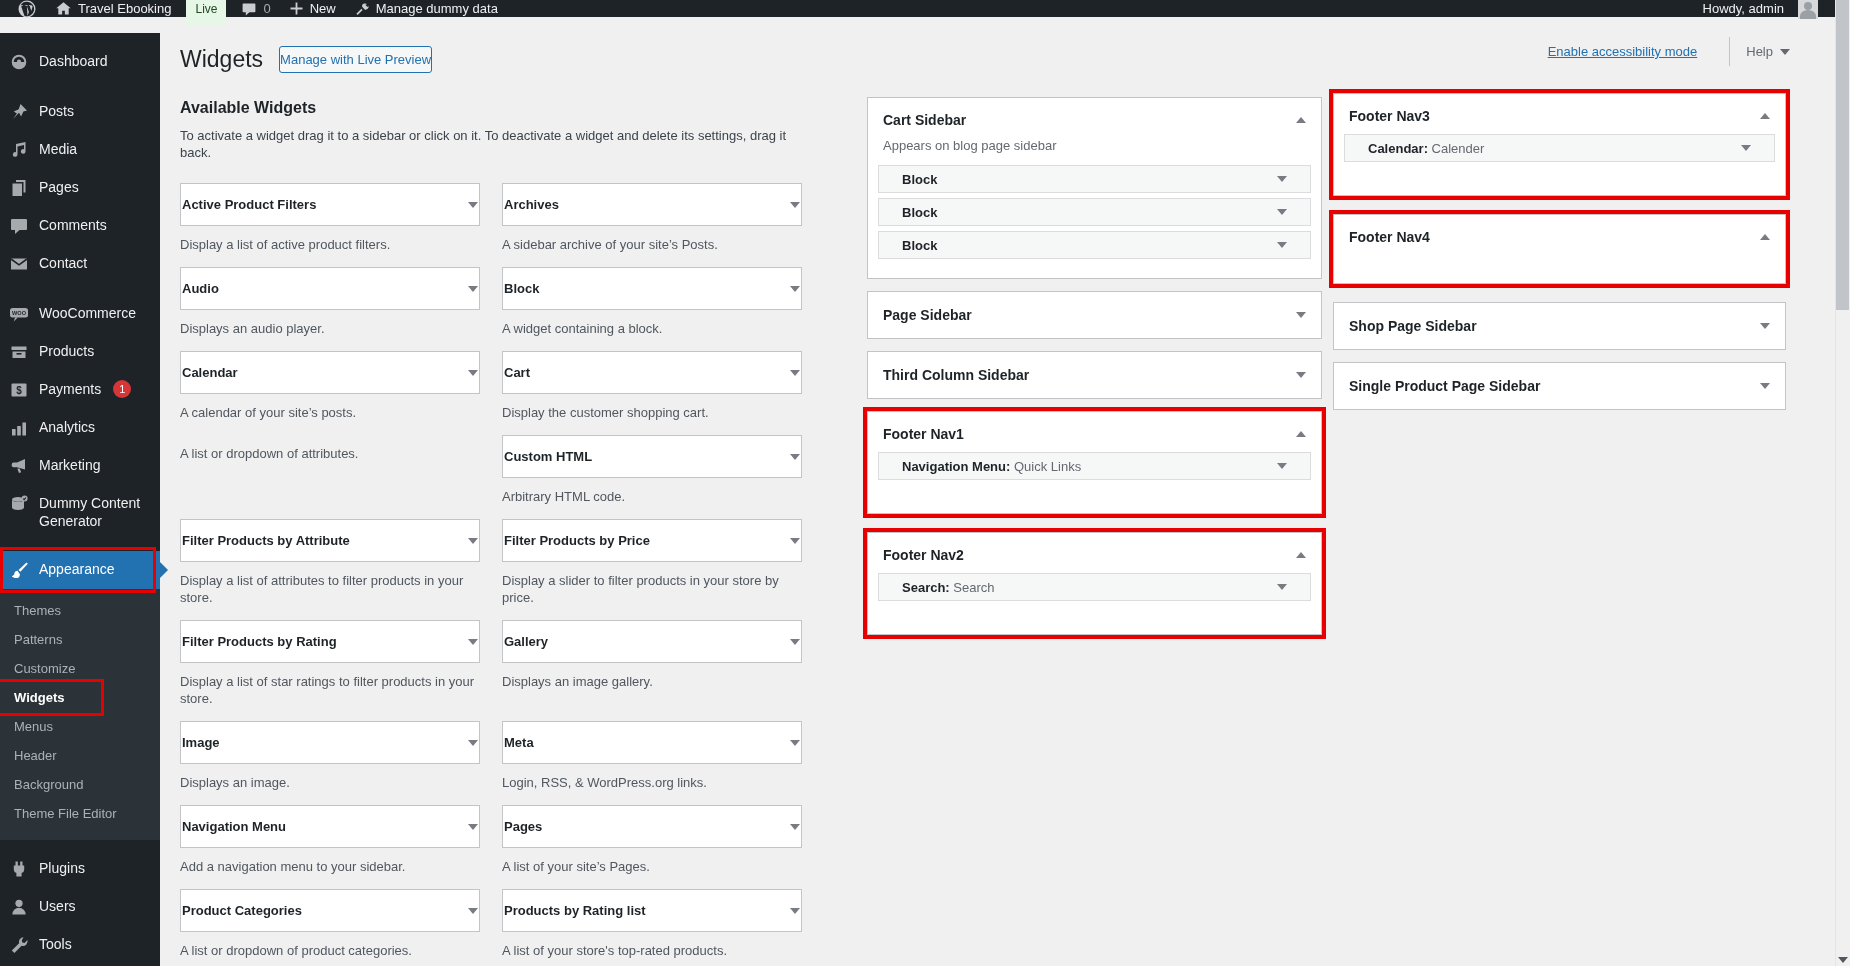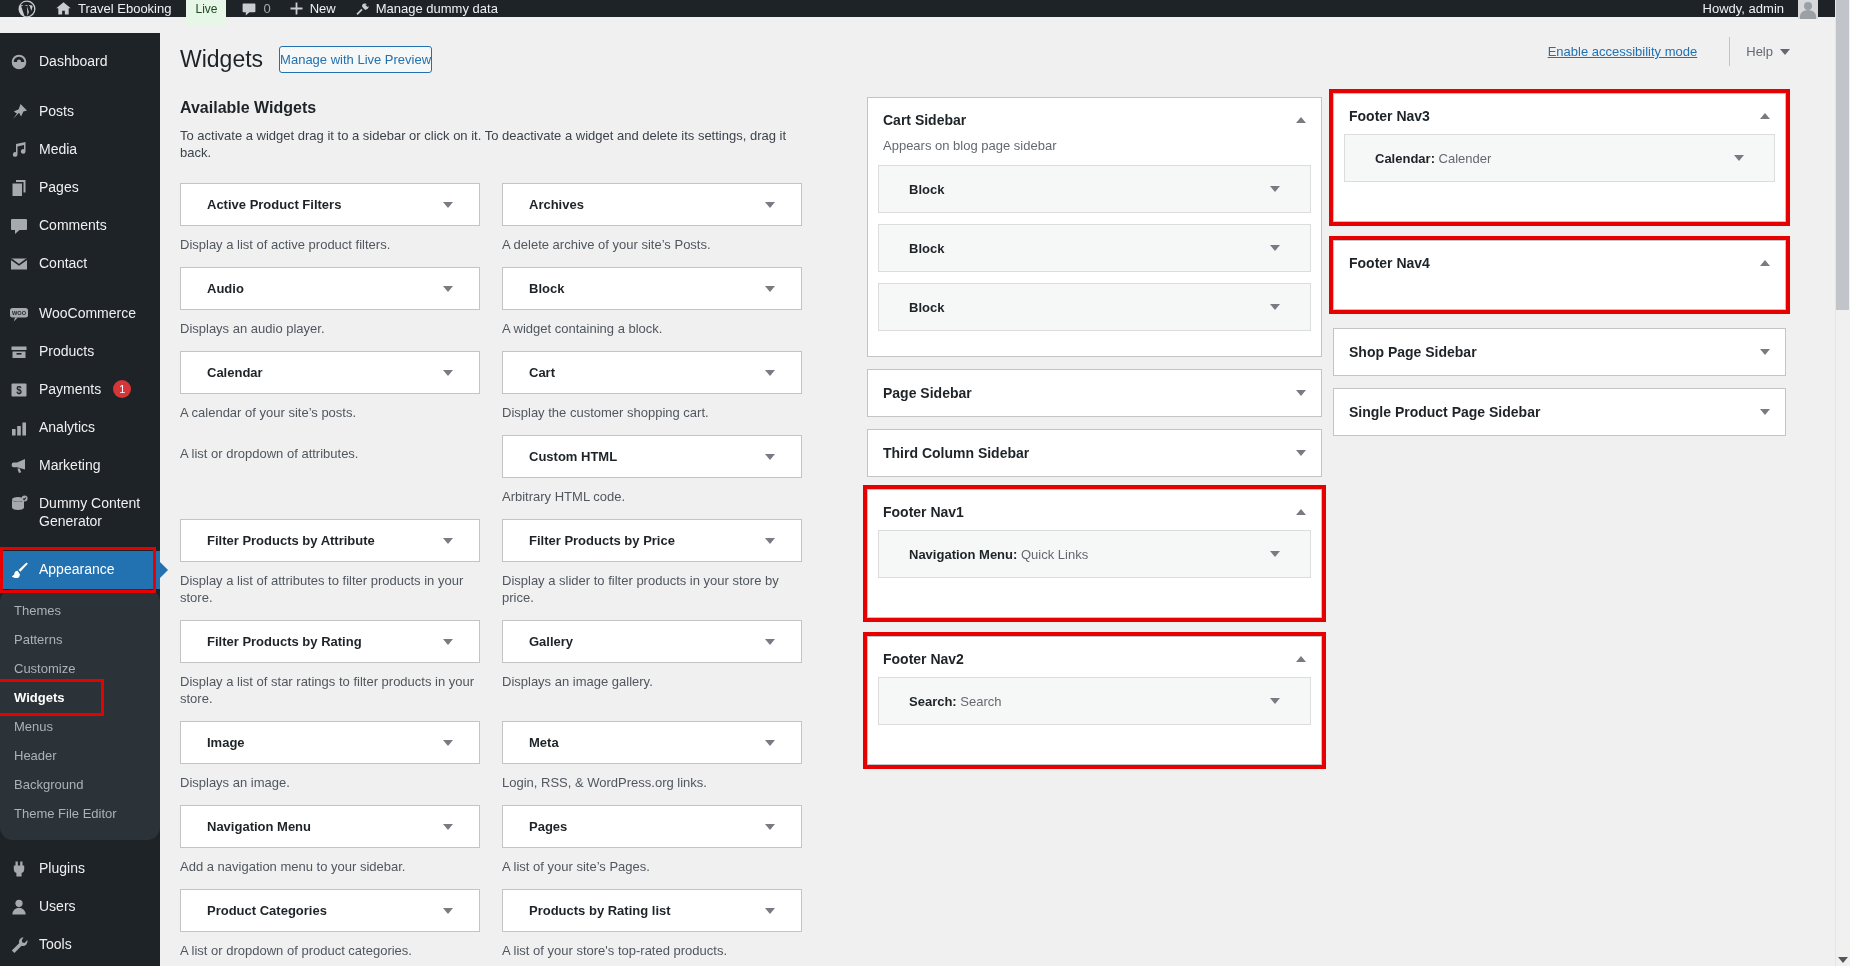--- a/index.html
+++ b/index.html
@@ -19,58 +19,58 @@
 
   
   .menu { position:absolute; left:0; top:33px; bottom:0; width:160px; background:#1d2327; z-index:40; }
   .mi { display:flex; align-items:flex-start; gap:10px; padding:9px 8px 9px 9px; font-size:14px; color:#f0f0f1; cursor:pointer; line-height:18px; position:relative; }
   .mi .ic { width:20px; height:20px; flex:0 0 20px; color:#a7aaad; }
   .mi .ic svg { fill:currentColor; width:20px; height:20px; display:block; }
   .mi.gap { margin-top:12px; }
   .mi.active { background:#2271b1; color:#fff; }
   .mi.active .ic { color:#fff; }
   .mi-badge { background:#d63638; color:#fff; border-radius:9px; font-size:11px; min-width:18px; height:18px; line-height:18px; text-align:center; padding:0 2px; margin-left:2px; }
-  .submenu { background:#2c3338; padding:7px 0 12px;border-radius:13px; }
+  .submenu { background:#2c3338; padding:7px 0 12px; }
   .smi { padding:7px 14px; font-size:13px; color:#abb1b8; cursor:pointer; position:relative; }
   .smi.current { color:#fff; font-weight:bold; }
   .arrow-out { position:absolute; right:-8px; top:50%; margin-top:-8px; width:0; height:0; border-top:8px solid transparent; border-bottom:8px solid transparent; border-left:8px solid #2271b1; }
   .redbox { position:absolute; border:3px solid #e60000; pointer-events:none; z-index:60; }
 
   
   .content-bg { position:absolute; left:160px; top:33px; right:15px; bottom:0; background:#f0f0f1; }
   .meta-links { position:absolute; top:37px; right:44px; display:flex; align-items:center; z-index:10; }
   .a11y-link { color:#2271b1; text-decoration:underline; font-size:13px; cursor:pointer; }
   .help-tab { display:flex; align-items:center; gap:7px; color:#646970; font-size:13px; border-left:1px solid #c3c4c7; padding:7px 16px; margin-left:32px; cursor:pointer; }
 
   .main { position:absolute; left:180px; top:45px; width:640px; }
   .title-row { display:flex; align-items:center; gap:16px; }
   h1.page-title { font-size:23px; font-weight:400; color:#1d2327; line-height:28px; }
   .lp-btn { border:1px solid #2271b1; color:#2271b1; background:#f6f7f7; border-radius:3px; font-size:13px; padding:5px 0; cursor:pointer; font-family:inherit; }
   h2.avail-h { margin-top:26px; font-size:16px; font-weight:bold; color:#1d2327; }
   .avail-desc { margin-top:10px; font-size:13px; line-height:17px; color:#3c434a; width:628px; }
 
   .cards { margin-top:22px; display:grid; grid-template-columns:300px 300px; column-gap:22px; }
   .card-cell { }
-  .wcard { height:43px; background:#fff; border:1px solid #c3c4c7; display:flex; align-items:center; justify-content:space-between; padding:0 26px; cursor:grab; }
+  .wcard { height:43px; background:#fff; border:1px solid #c3c4c7; display:flex; align-items:center; justify-content:space-between; padding:0 1px; cursor:grab; }
   .wcard b { font-size:13px; color:#1d2327; }
   .wdesc { font-size:13px; color:#50575e; line-height:17px; margin:10px 0 14px; }
 
   .chev-d { width:0; height:0; border-left:5px solid transparent; border-right:5px solid transparent; border-top:6px solid #787c82; }
   .chev-u { width:0; height:0; border-left:5px solid transparent; border-right:5px solid transparent; border-bottom:6px solid #787c82; }
 
   
   .col-mid { position:absolute; left:867px; top:97px; width:455px; }
   .col-right { position:absolute; left:1333px; top:93px; width:453px; }
   .panel { background:#fff; border:1px solid #c3c4c7; margin-bottom:12px; }
   .panel.hl { box-shadow:0 0 0 4px #e60000; margin-bottom:18px; }
   .p-head { display:flex; align-items:center; justify-content:space-between; padding:15px; cursor:pointer; }
   .p-head .p-title { font-size:14px; font-weight:bold; color:#1d2327; }
   .panel.expanded .p-head { padding:14px 15px 10px; }
   .p-desc { font-size:13px; color:#646970; padding:0 15px 12px; }
-  .wbar { margin:0 10px 11px; height:48px; background:#f6f7f7; border:1px solid #dcdcde; display:flex; align-items:center; justify-content:space-between; padding:0 30px; cursor:grab; }
+  .wbar { margin:0 10px 5px; height:28px; background:#f6f7f7; border:1px solid #dcdcde; display:flex; align-items:center; justify-content:space-between; padding:0 23px; cursor:grab; }
   .wbar .wt { font-size:13px; color:#646970; }
   .wbar .wt b { color:#1d2327; }
   .panel.expanded { padding-bottom:14px; }
   .panel.expanded.navpanel { padding-bottom:28px; }
 
   
   .scrollbar { position:absolute; right:0; top:0; width:15px; height:966px; background:#f0f0f1; border-left:1px solid #e3e5e8; }
   .sb-thumb { position:absolute; right:1px; top:0; width:13px; height:310px; background:#c1c4c8; cursor:pointer; }
   .sb-down { position:absolute; right:2px; bottom:3px; width:0; height:0; border-left:5px solid transparent; border-right:5px solid transparent; border-top:6px solid #50575e; cursor:pointer; }
 </style>
@@ -309,21 +309,21 @@
           <b>Active Product Filters</b>
           <span class="chev-d"></span>
         </div>
         <div class="wdesc">Display a list of active product filters.</div>
       </div>
     <div class="card-cell">
         <div class="wcard">
           <b>Archives</b>
           <span class="chev-d"></span>
         </div>
-        <div class="wdesc">A delete archive of your site’s Posts.</div>
+        <div class="wdesc">A sidebar archive of your site’s Posts.</div>
       </div>
     <div class="card-cell">
         <div class="wcard">
           <b>Audio</b>
           <span class="chev-d"></span>
         </div>
         <div class="wdesc">Displays an audio player.</div>
       </div>
     <div class="card-cell">
         <div class="wcard">

